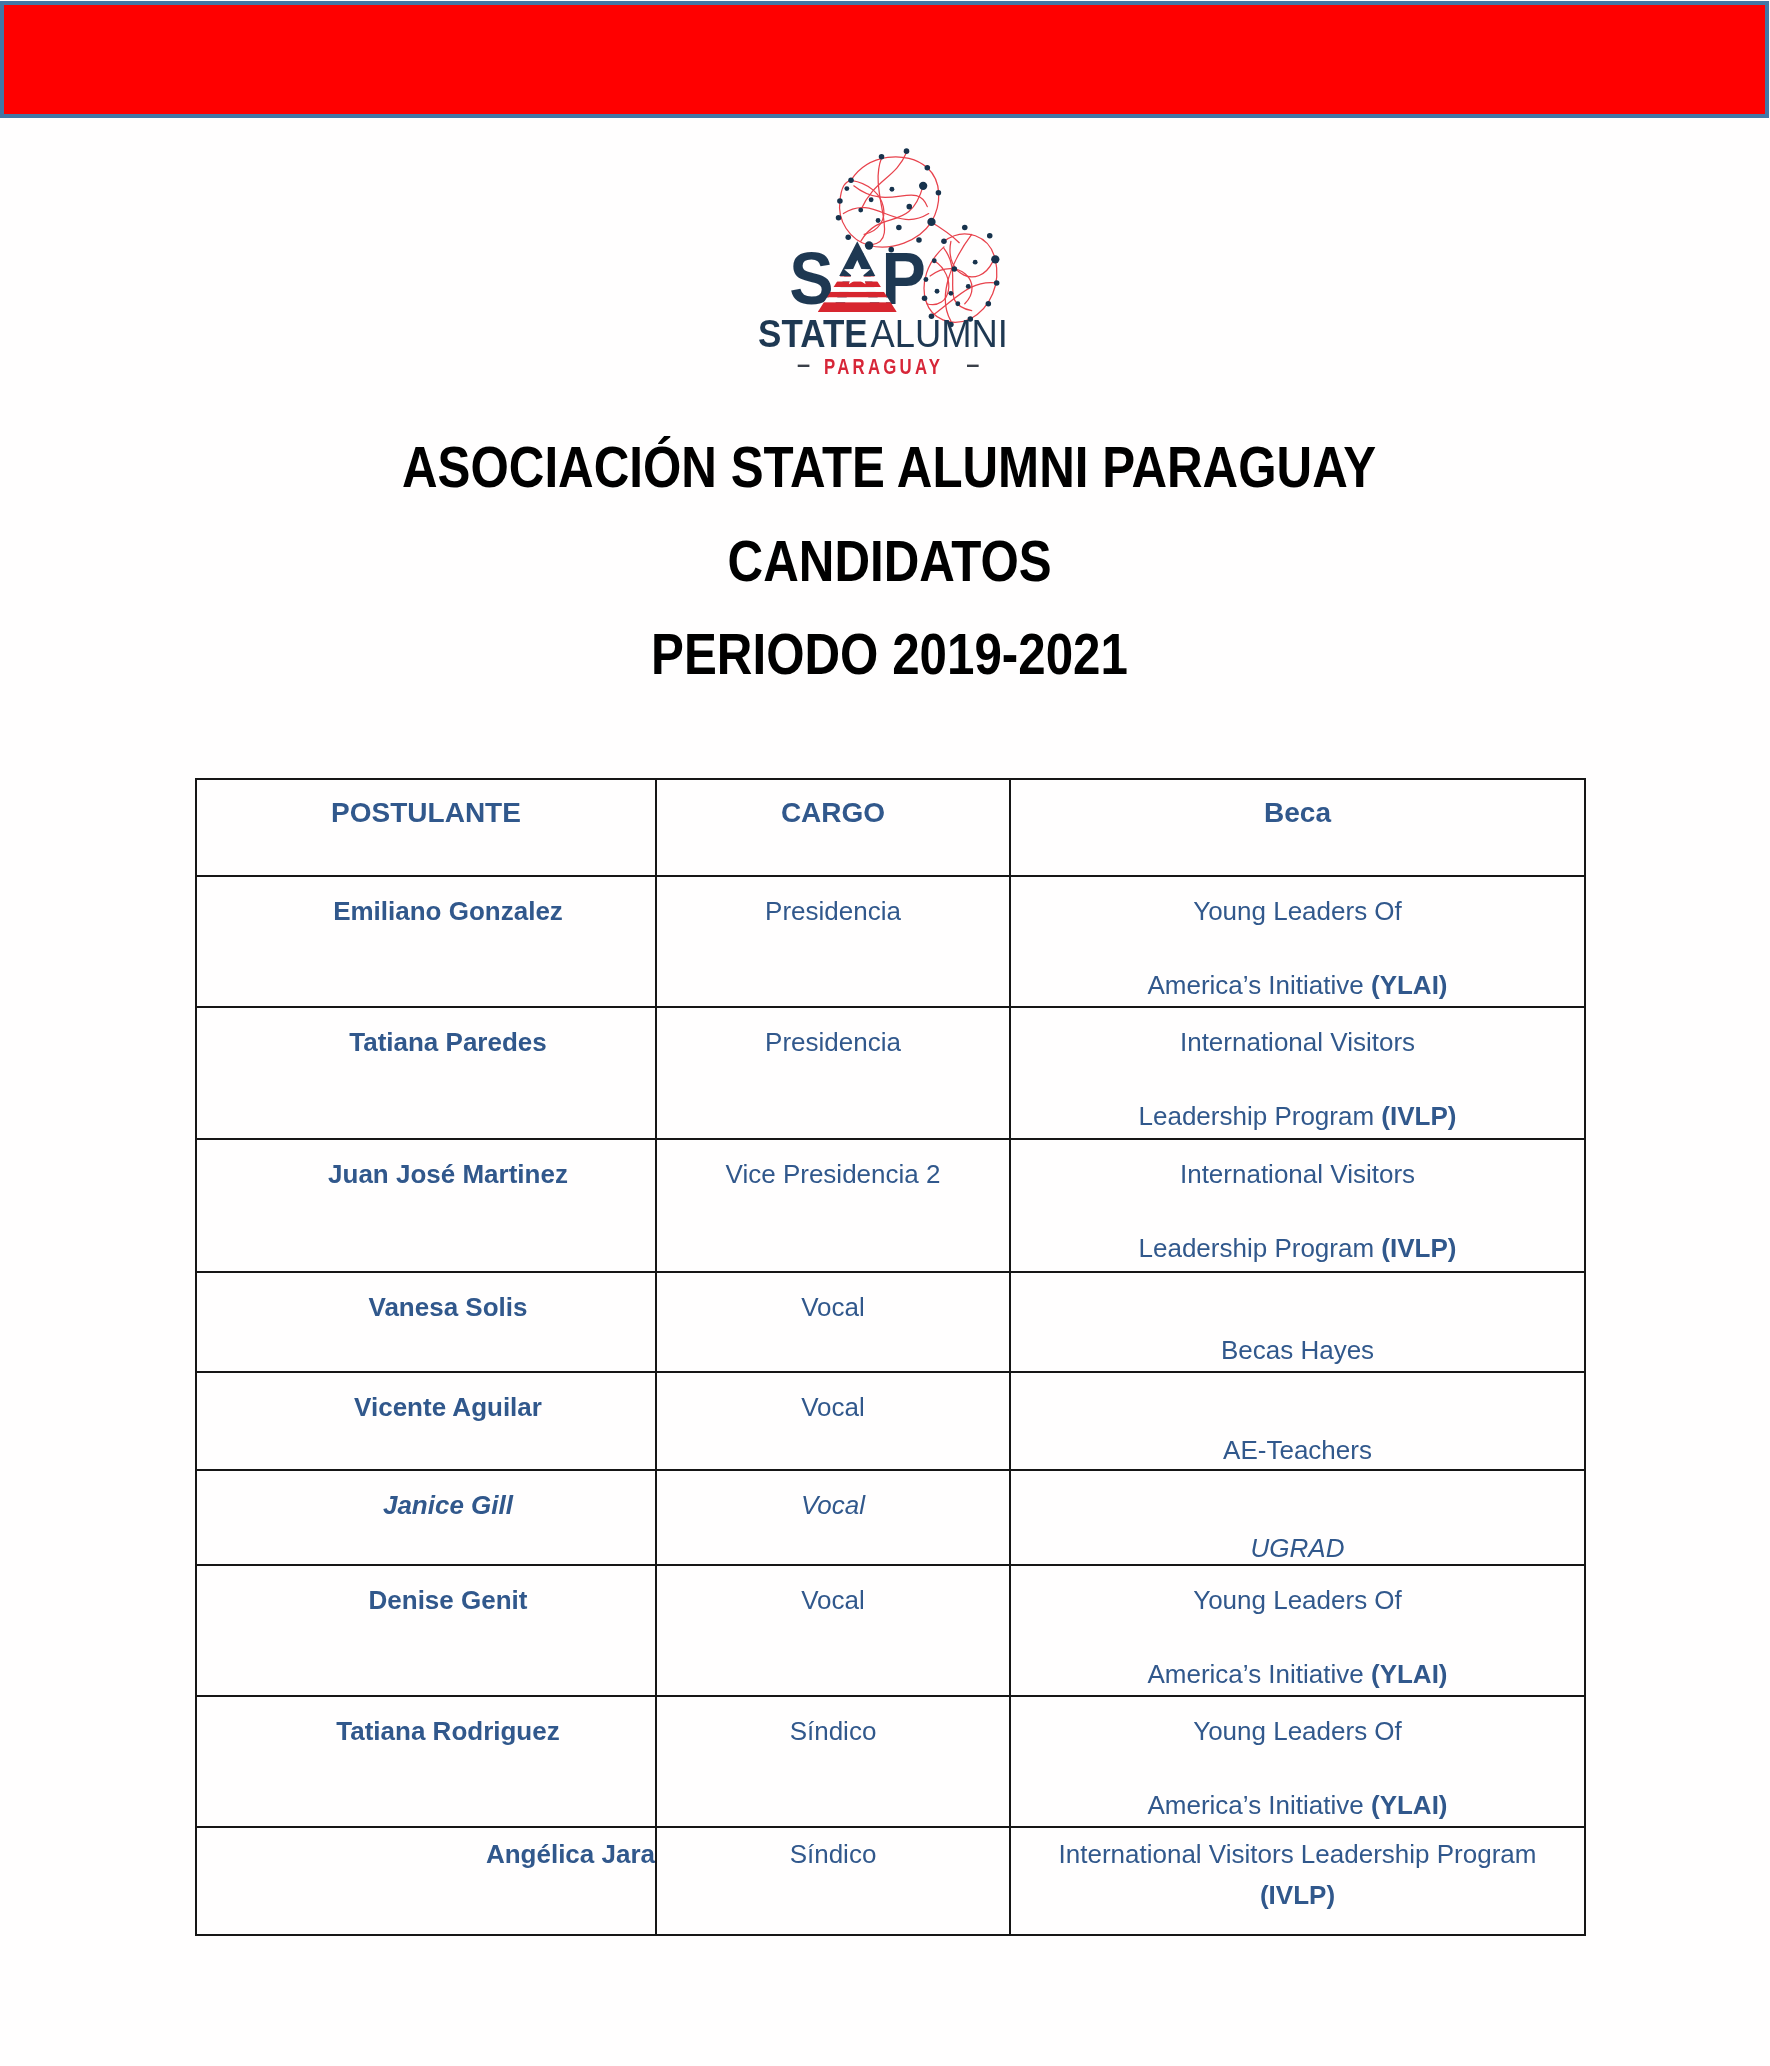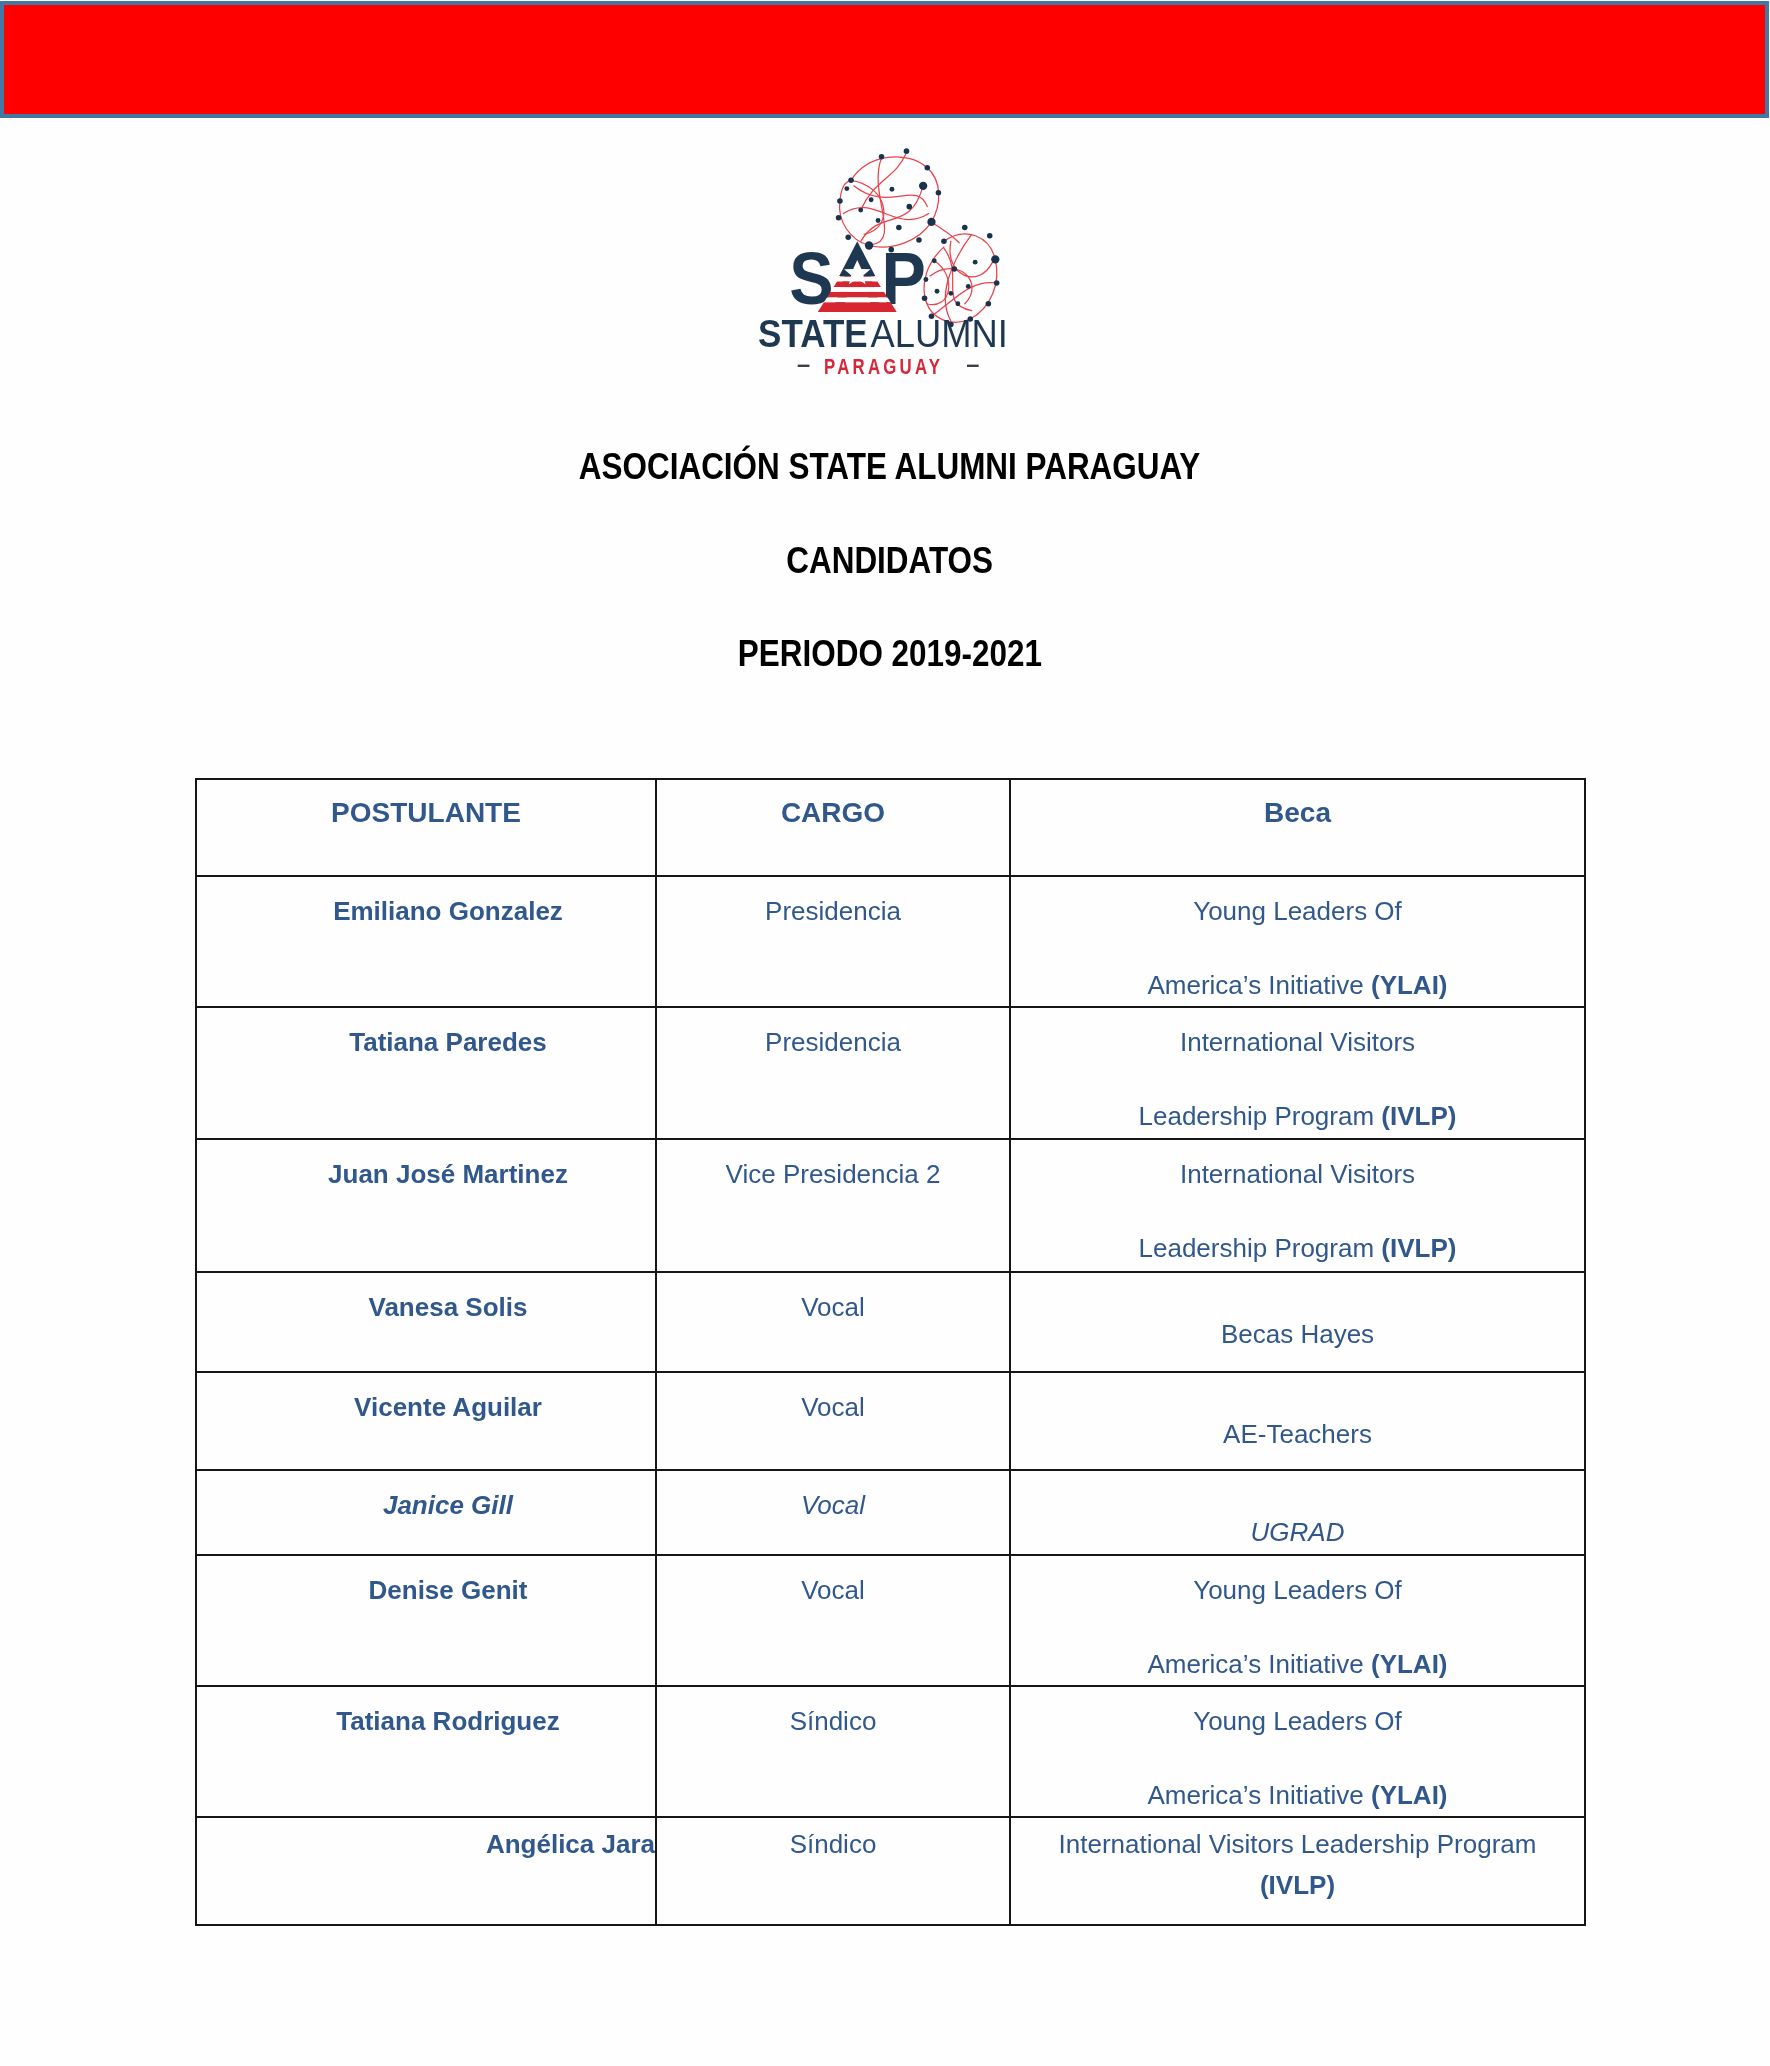--- a/index.html
+++ b/index.html
@@ -11,21 +11,21 @@
   
   .banner{
     position:absolute;left:0;top:0.7px;width:1761px;height:109px;
     background:#FF0000;border:4.9px solid #4377A5;
   }
   
   .logo{position:absolute;left:722px;top:137px;width:326px;height:278px;}
   
   .title{
     position:absolute;left:195px;width:1389px;text-align:center;
-    color:#000000;font-weight:bold;font-size:37px;line-height:62px;white-space:nowrap;
+    color:#000000;font-weight:bold;font-size:58px;line-height:62px;white-space:nowrap;
   }
   .title>span{display:inline-block;transform:scaleX(0.85);transform-origin:50% 50%;}
   #title1{top:436px;}
   #title2{top:530px;}
   #title3{top:623px;}
   
   .tblwrap{position:absolute;left:195px;top:778px;width:1389px;}
   table.cand{
     border-collapse:collapse;table-layout:fixed;width:1389px;
     color:#31588C;border:2.8px solid #161616;
@@ -34,21 +34,21 @@
     border:2.1px solid #161616;border-top-width:2.8px;border-bottom-width:2.8px;
     vertical-align:top;text-align:center;padding:0;overflow:hidden;
   }
   th.hdr{font-size:28px;font-weight:bold;}
   th.hdr .ht{padding-top:16.7px;}
   .cellpad{padding-top:19.4px;font-size:26px;}
   .name .cellpad{font-weight:bold;margin-left:44px;}
   .beca{font-size:26px;}
   .beca .l1{padding-top:19.4px;}
   .beca .l2{padding-top:43px;}
-  tr.row-1line .beca .l1{padding-top:46px;}
+  tr.row-1line .beca .l1{padding-top:62px;}
   tr.row-tight .beca .l1{padding-top:11px;}
   tr.row-tight .beca .l2{padding-top:9.7px;font-weight:bold;}
   .beca b{font-weight:bold;}
 </style>
 </head>
 <body>
 
 <div class="page">
 
   <div class="banner"></div>

